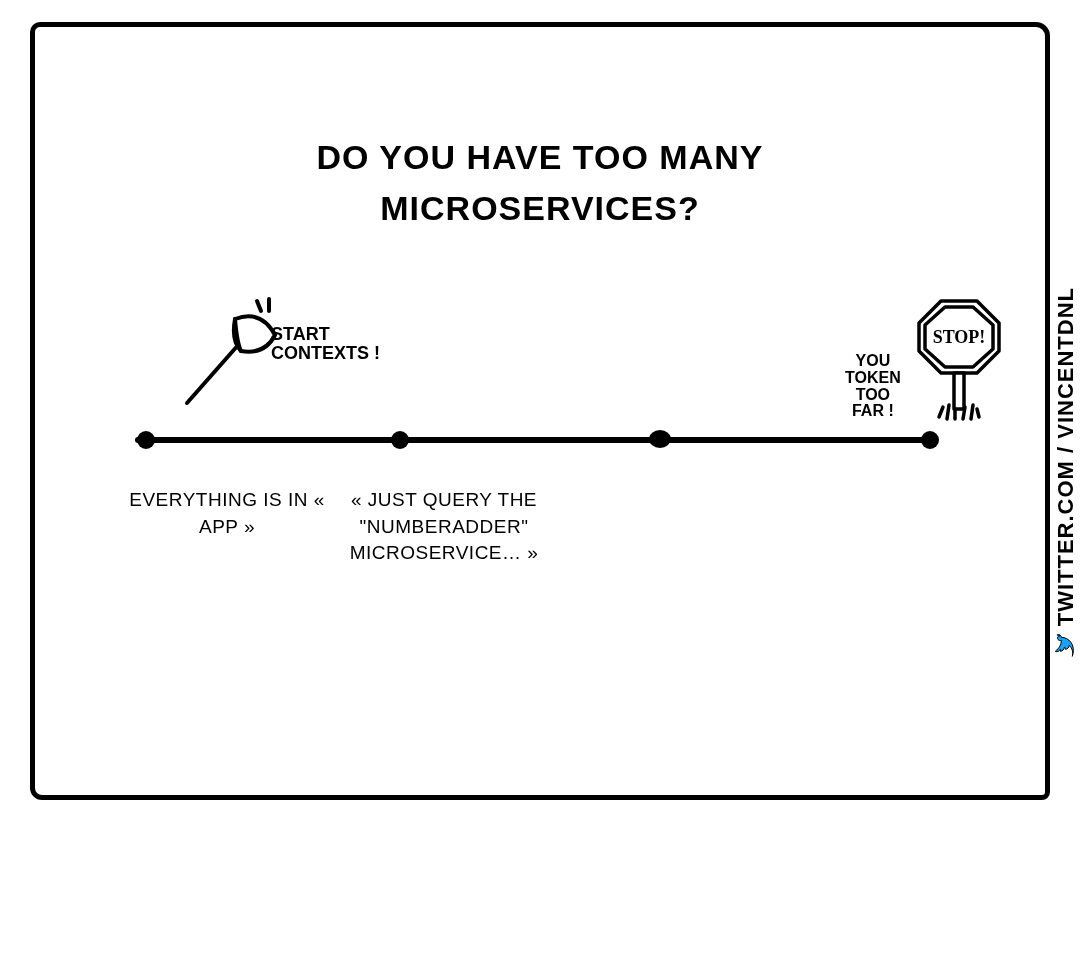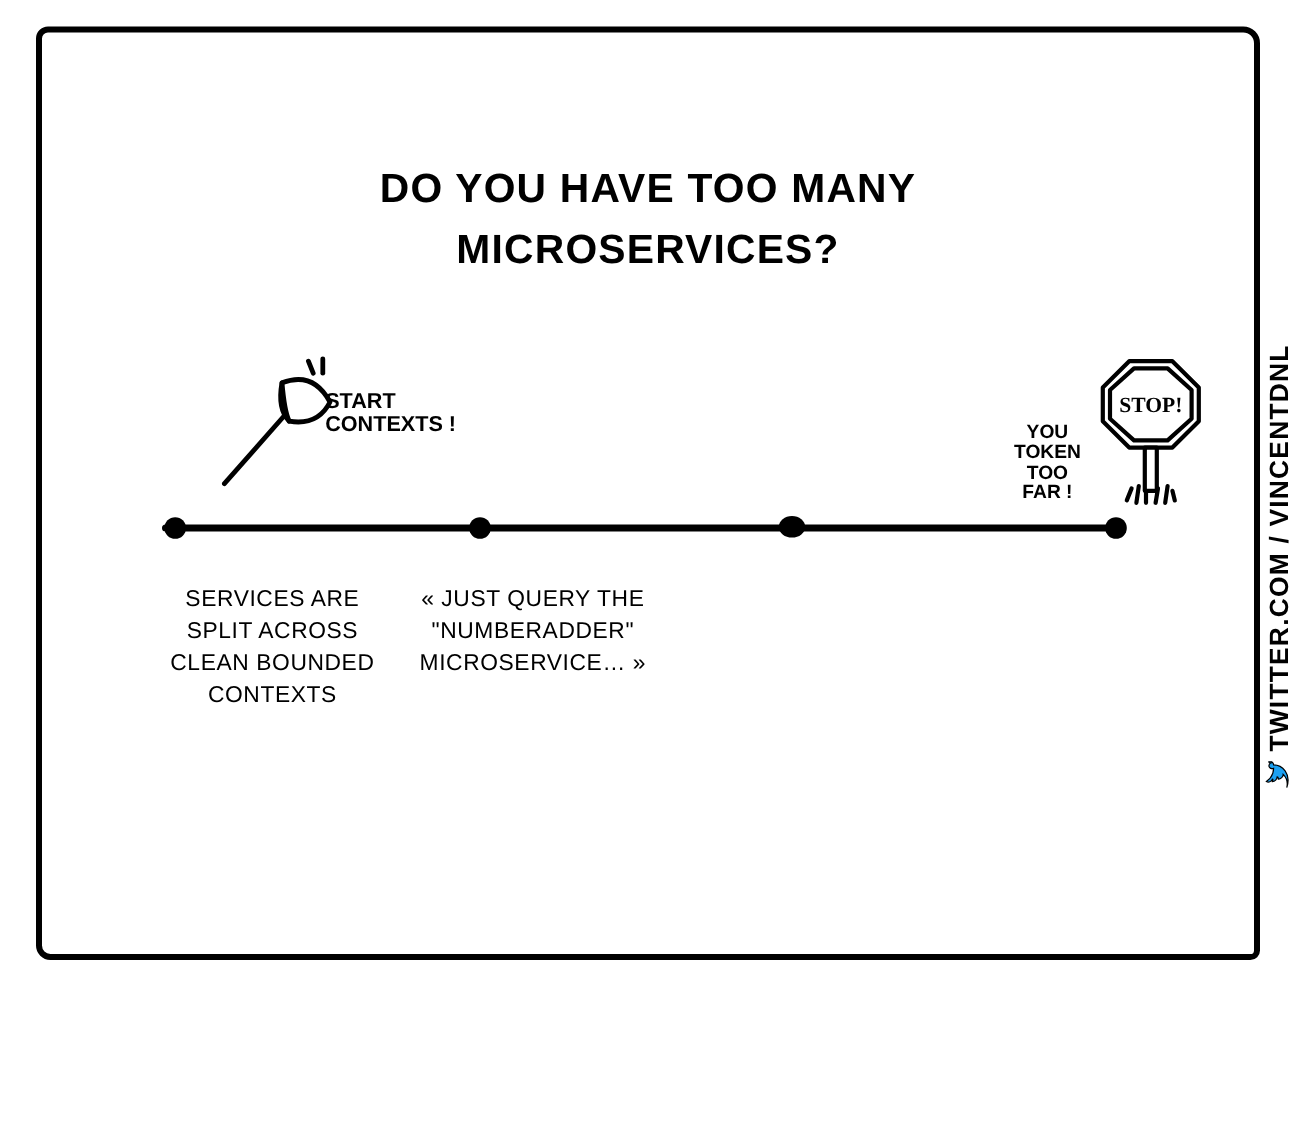--- a/index.html
+++ b/index.html
@@ -154,21 +154,21 @@
 
   <div class="line-container">
     <div class="timeline"></div>
     <div class="dot" style="left:2px"></div>
     <div class="dot" style="left:256px"></div>
     <div class="dot big" style="left:514px"></div>
     <div class="dot" style="left:786px"></div>
   </div>
 
   <div class="labels">
-    <div class="label">SERVICES ARE SPLIT ACROSS CLEAN BOUNDED CONTEXTS</div>
+    <div class="label">EVERYTHING IS IN « APP »</div>
     <div class="label">« JUST QUERY THE "NUMBERADDER" MICROSERVICE… »</div>
   </div>
 
   <div class="credit">
     <svg class="bird" viewBox="0 0 24 24">
       <path fill="#1DA1F2" stroke="#000" stroke-width="1" d="M2 18 C6 19 10 18 13 15 C11 15 9 13 9 11 C10 11 11 11 11 10 C9 10 7 8 7 6 C8 6 9 7 9 6 C7 5 6 3 7 1 C10 5 14 7 18 7 C17 4 20 2 22 4 C23 3 24 3 24 3 C24 4 23 5 22 5 C23 5 24 5 24 4 C24 6 22 7 21 7 C21 14 14 22 2 18 Z"></path>
     </svg>
     <span>TWITTER.COM / VINCENTDNL</span>
   </div>
 

